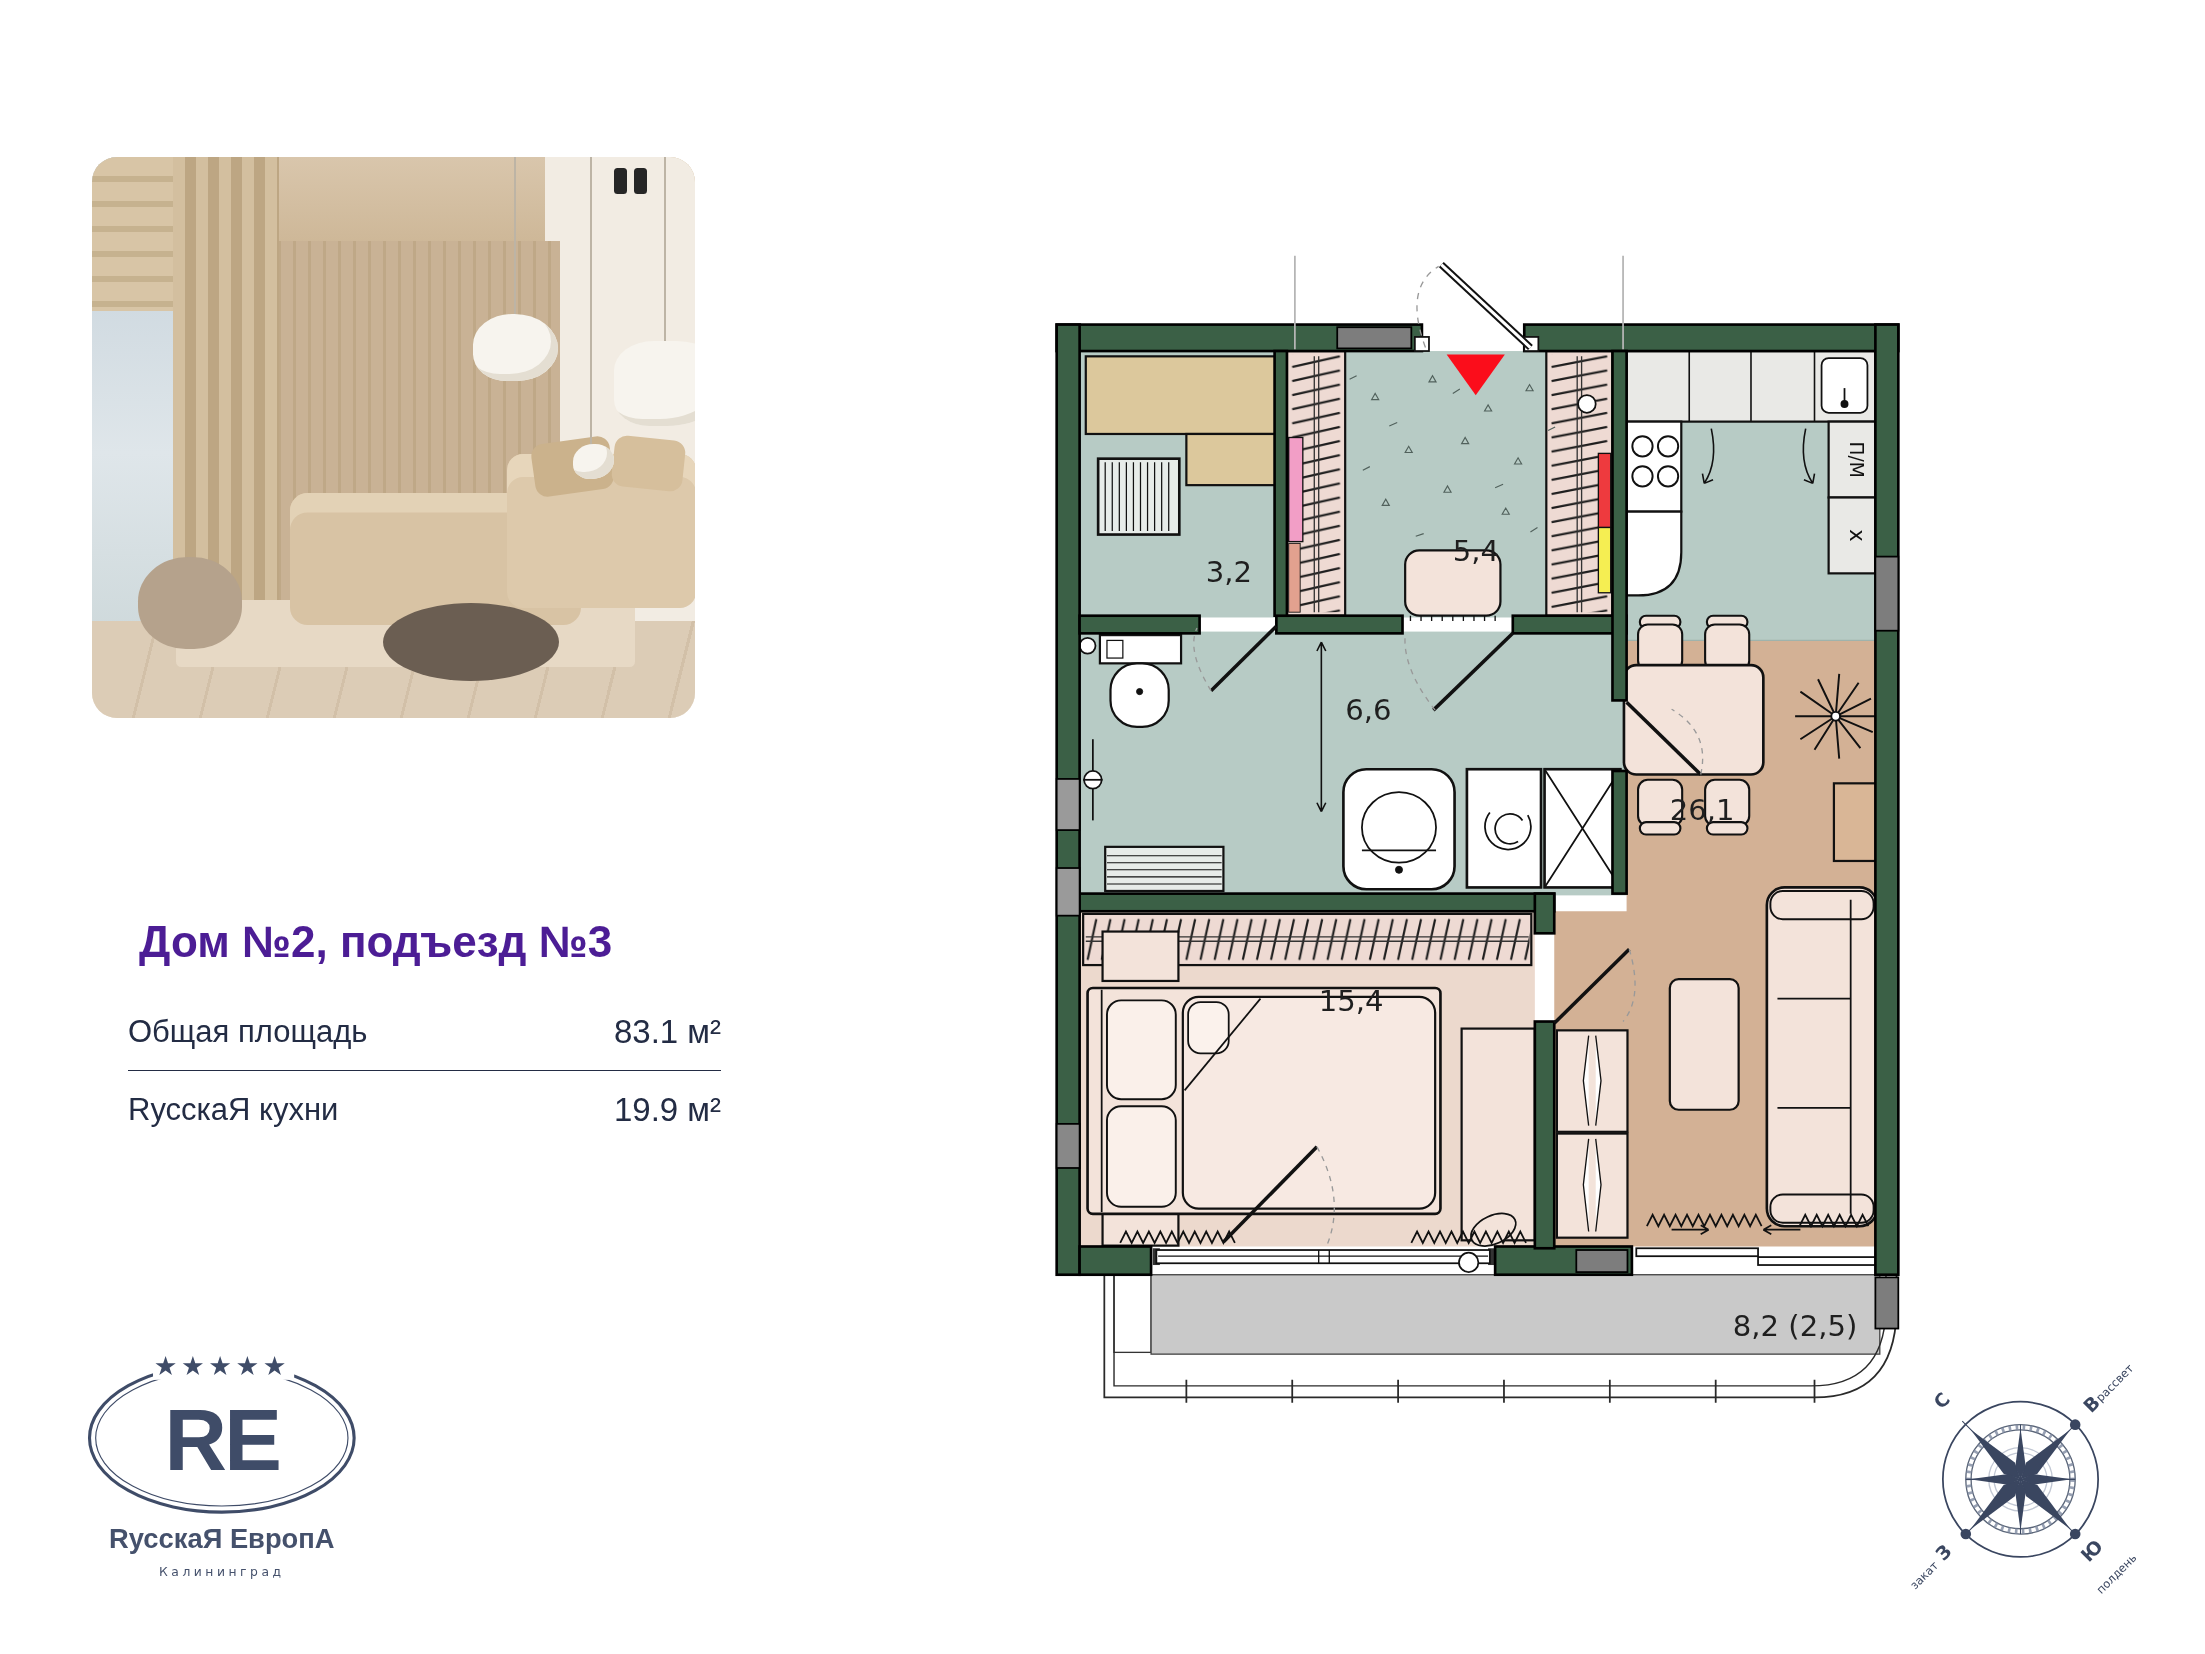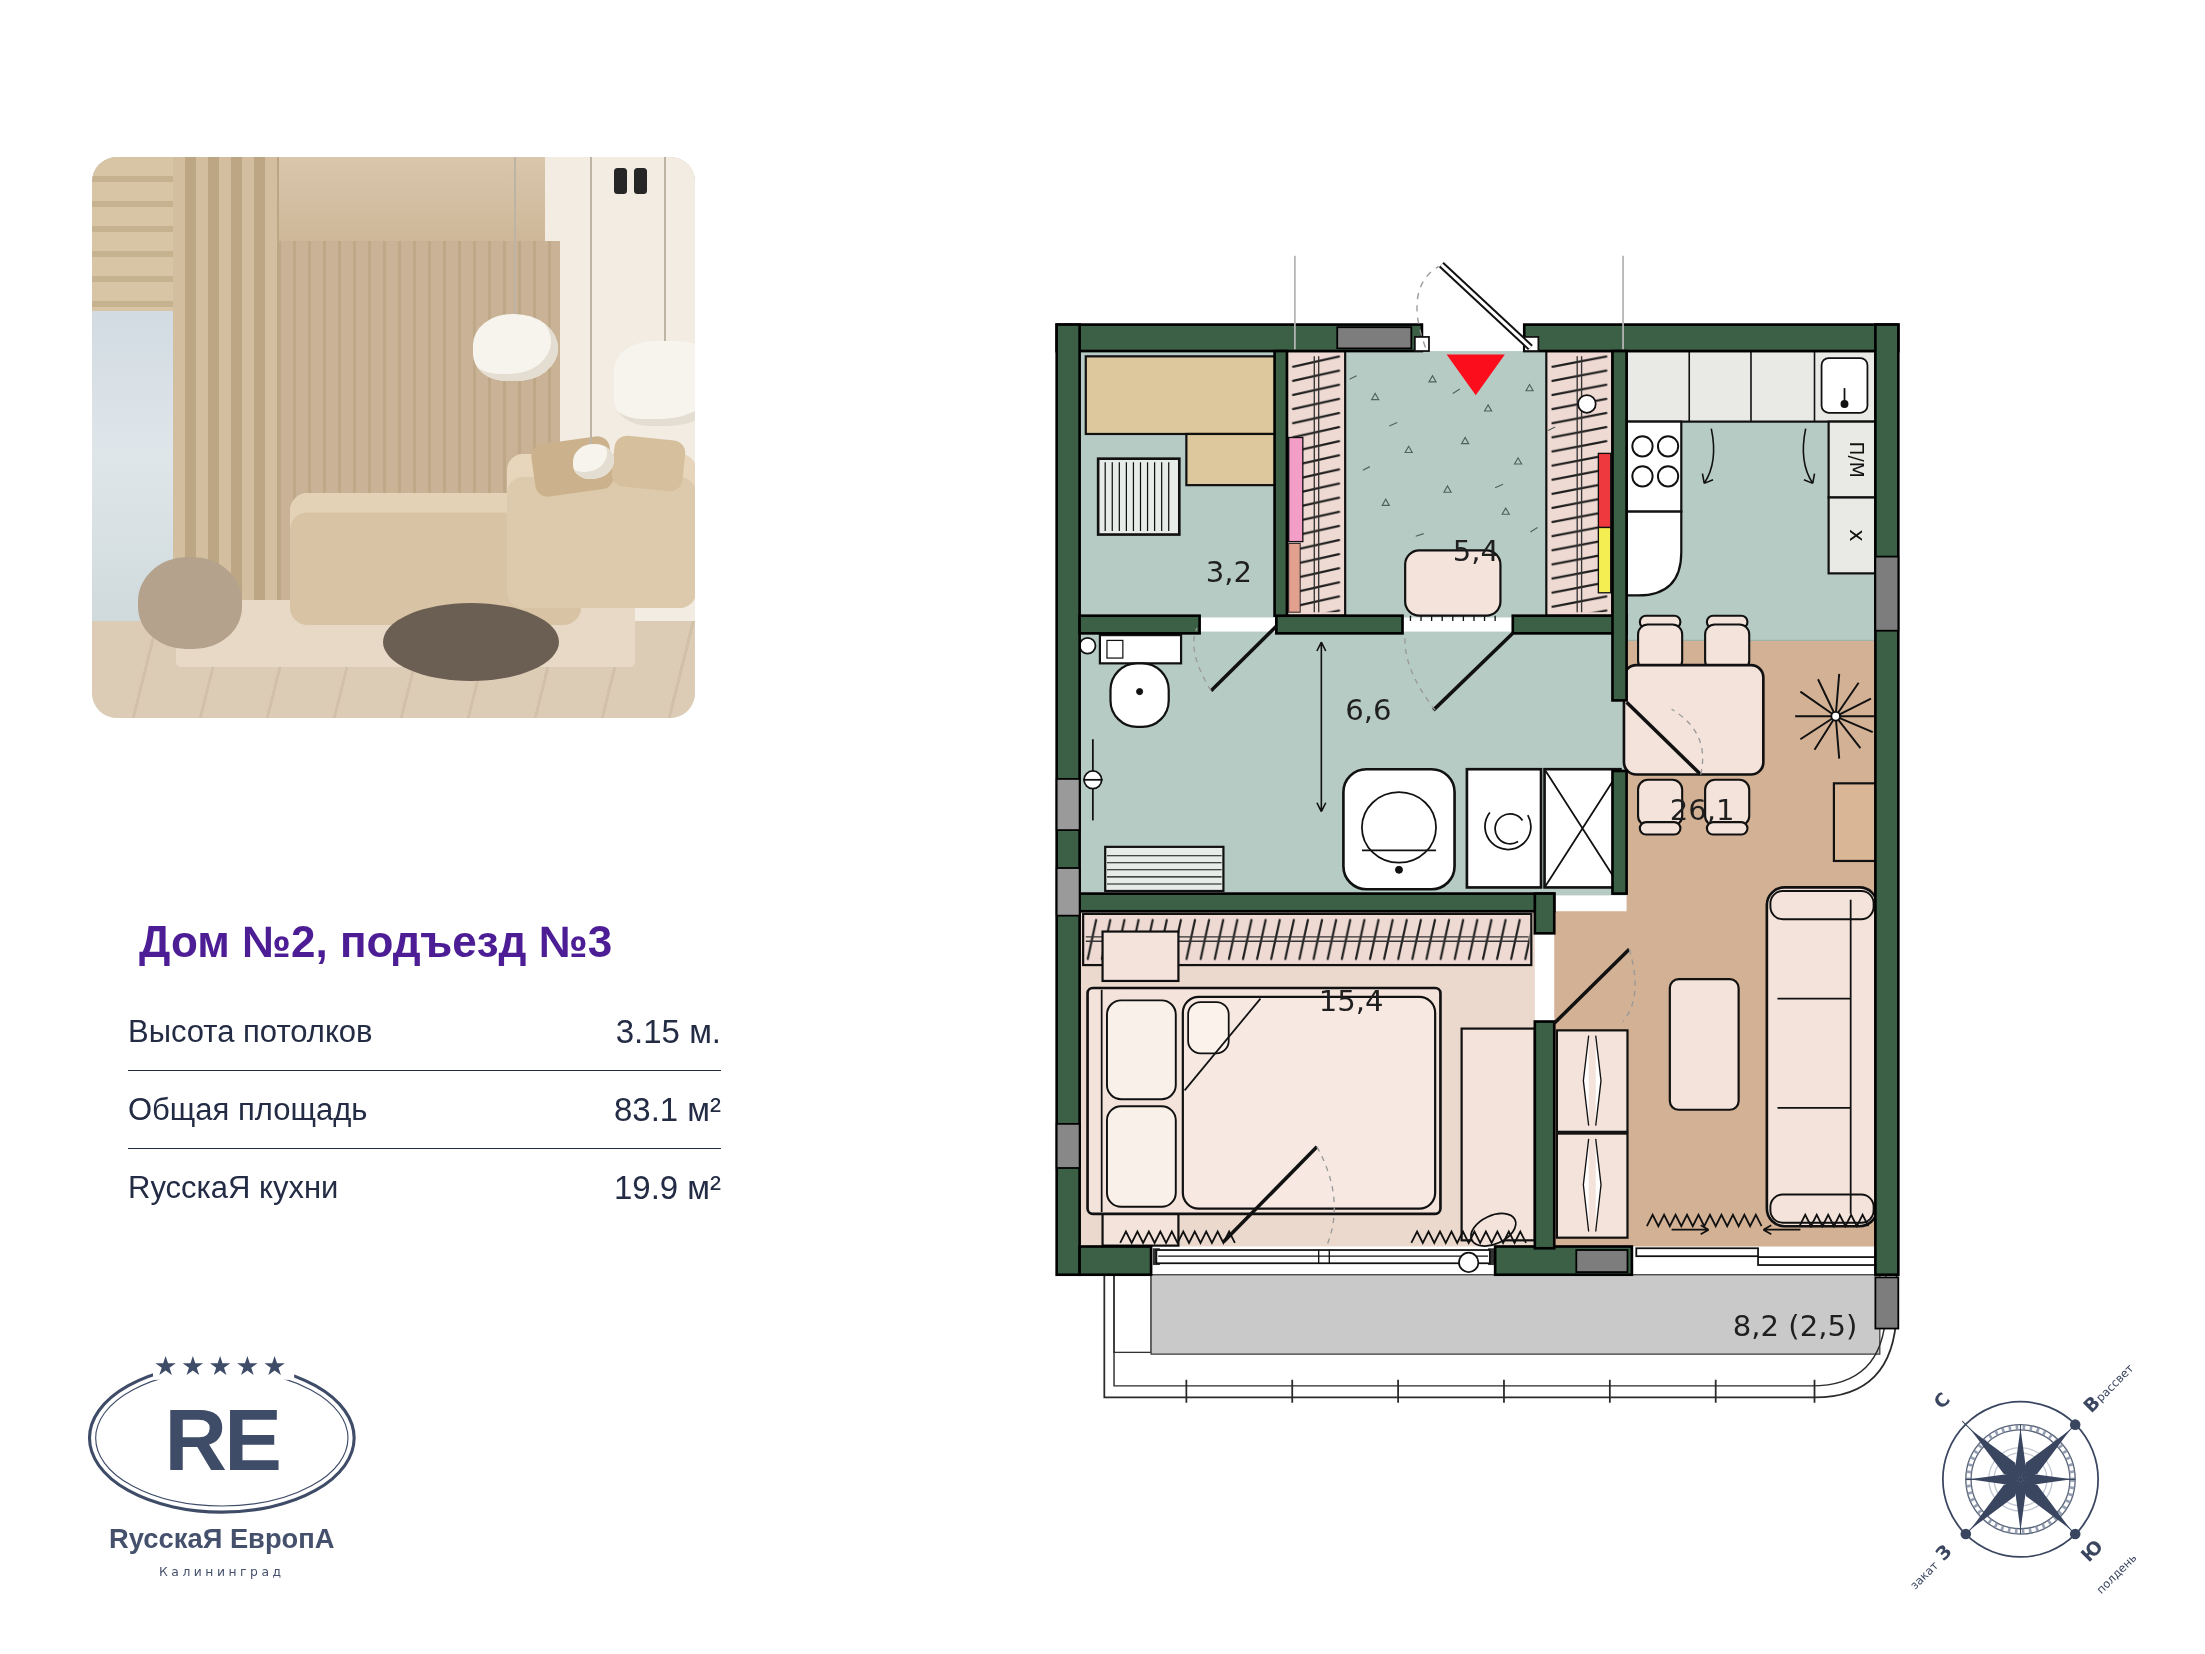--- a/index.html
+++ b/index.html
@@ -67,24 +67,20 @@
     <div class="ph-lamp" style="left:481px;top:287px;width:41px;height:35px;border-radius:55% 50% 60% 45%;"></div>
     <div class="ph-lamp" style="left:522px;top:184px;width:115px;height:85px;border-radius:45% 60% 70% 40%;"></div>
     <div class="ph-spot" style="left:522px;"></div>
     <div class="ph-spot" style="left:542px;"></div>
   </div>
 
   <div class="abs subtitle">Дом №2, подъезд №3</div>
 
   <div class="abs specs">
     <div class="spec-row">
-      <span class="spec-label">Высота потолков</span>
-      <span class="spec-value">3.15 м.</span>
-    </div>
-    <div class="spec-row">
       <span class="spec-label">Общая площадь</span>
       <span class="spec-value">83.1 м²</span>
     </div>
     <div class="spec-row">
       <span class="spec-label">RусскаЯ кухни</span>
       <span class="spec-value">19.9 м²</span>
     </div>
   </div>
 
   <svg class="abs" style="left:78px;top:1341px" width="300" height="247" viewBox="0 0 340 280">

